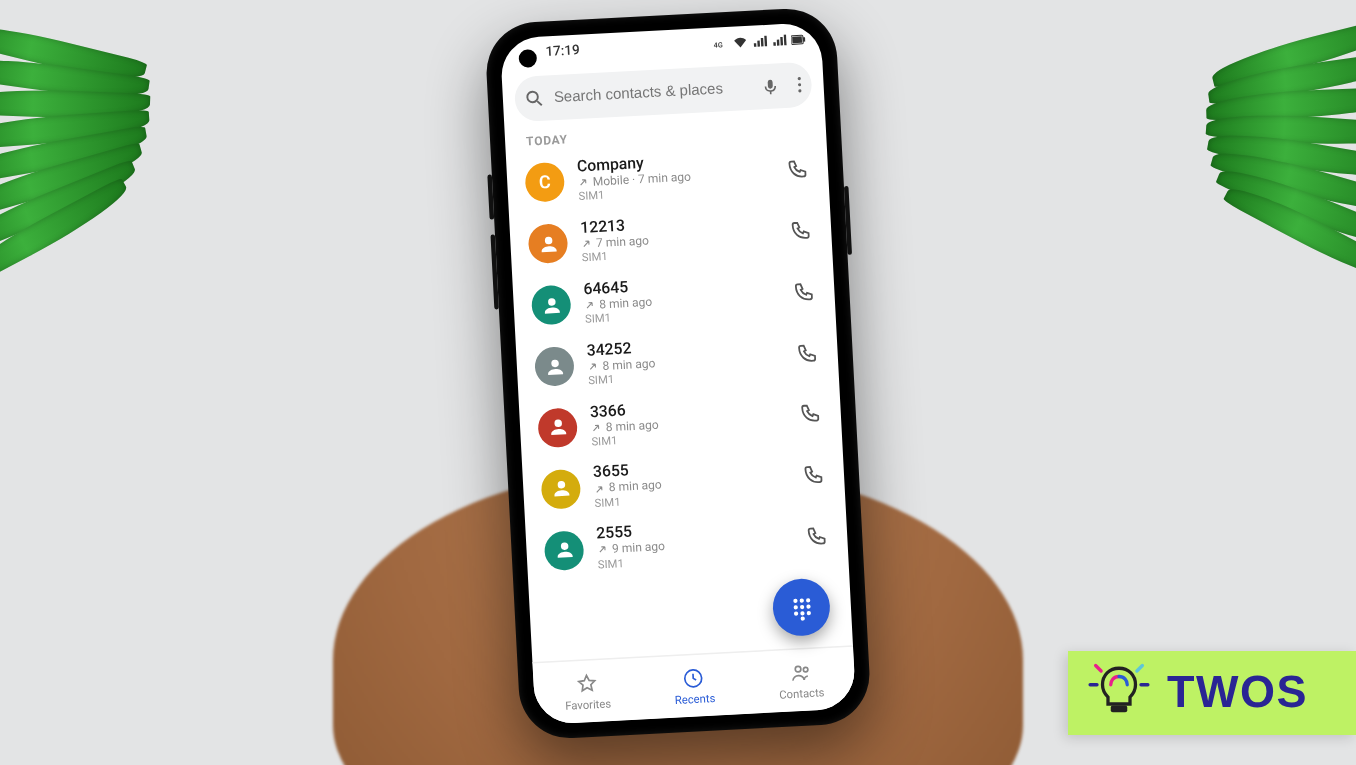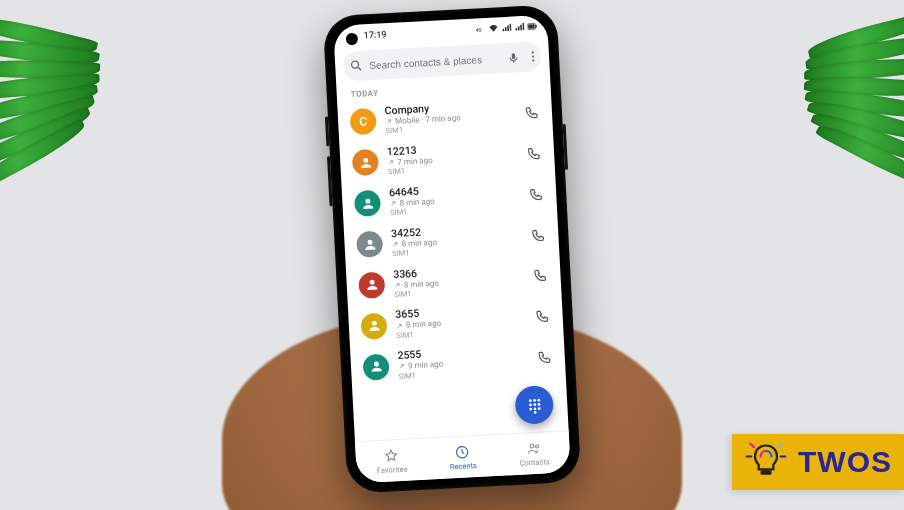--- a/index.html
+++ b/index.html
@@ -80,22 +80,22 @@
          background:#2a5cd6; display:flex; align-items:center; justify-content:center;
          box-shadow:0 4px 10px rgba(0,0,0,.35); cursor:pointer; }
   .fab svg { width:17px; height:17px; fill:#fff; }
   
   .nav { height:42px; border-top:1px solid #eee; display:flex; background:#fff; }
   .nav-item { flex:1; display:flex; flex-direction:column; align-items:center; justify-content:center;
               gap:2px; color:#888; font-size:7.5px; cursor:pointer; }
   .nav-item.active { color:#2a5cd6; }
   .nav-item svg { width:15px; height:15px; }
   
-  .watermark { position:absolute; right:0; bottom:20px; height:56px; background:#eab308;
-               display:flex; align-items:center; gap:10px; padding:0 12px 0 12px;
+  .watermark { position:absolute; right:0; bottom:20px; height:56px; background:#bef264;
+               display:flex; align-items:center; gap:10px; padding:0 32px 0 12px;
                box-shadow:-2px 2px 8px rgba(0,0,0,.15); z-index:30; }
   .wm-bulb { width:44px; height:44px; display:flex; align-items:center; justify-content:center; }
   .wm-text { font-family:"Arial Black",Arial,sans-serif; font-weight:900; font-size:30px;
              color:#2a2594; letter-spacing:1px; }
 </style>
 </head>
 <body>
 
 <div class="plant left" aria-hidden="true">
   <div class="leaf" style="top:10px;transform:rotate(14deg)"></div>

